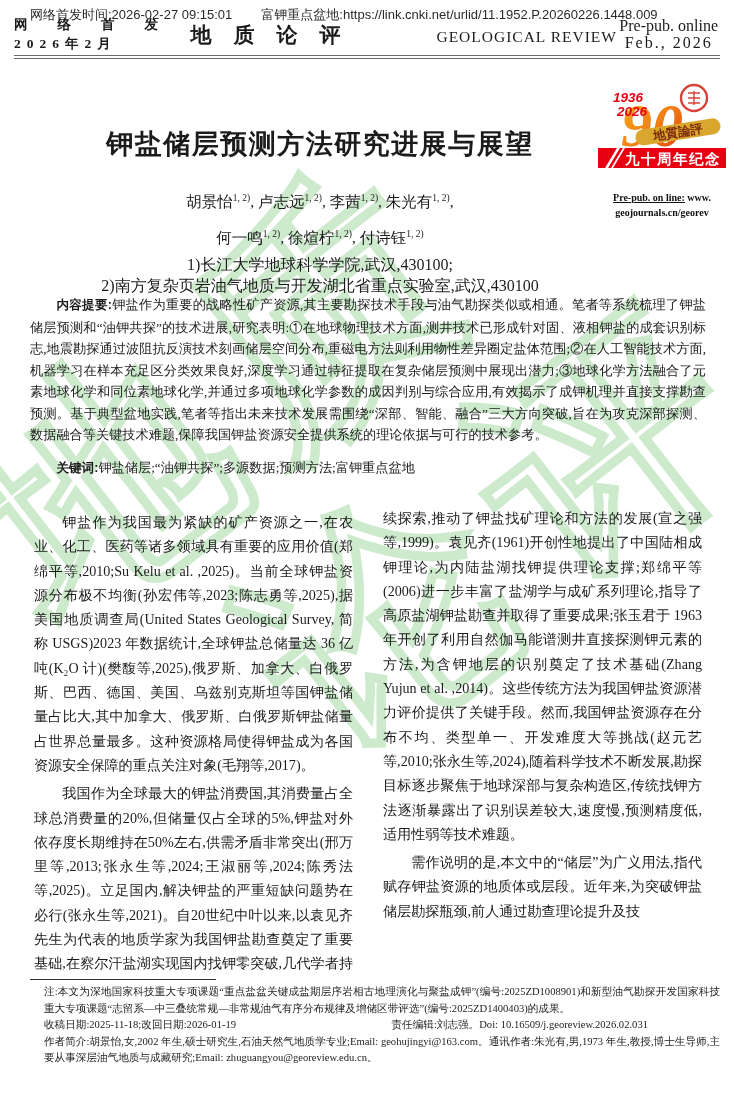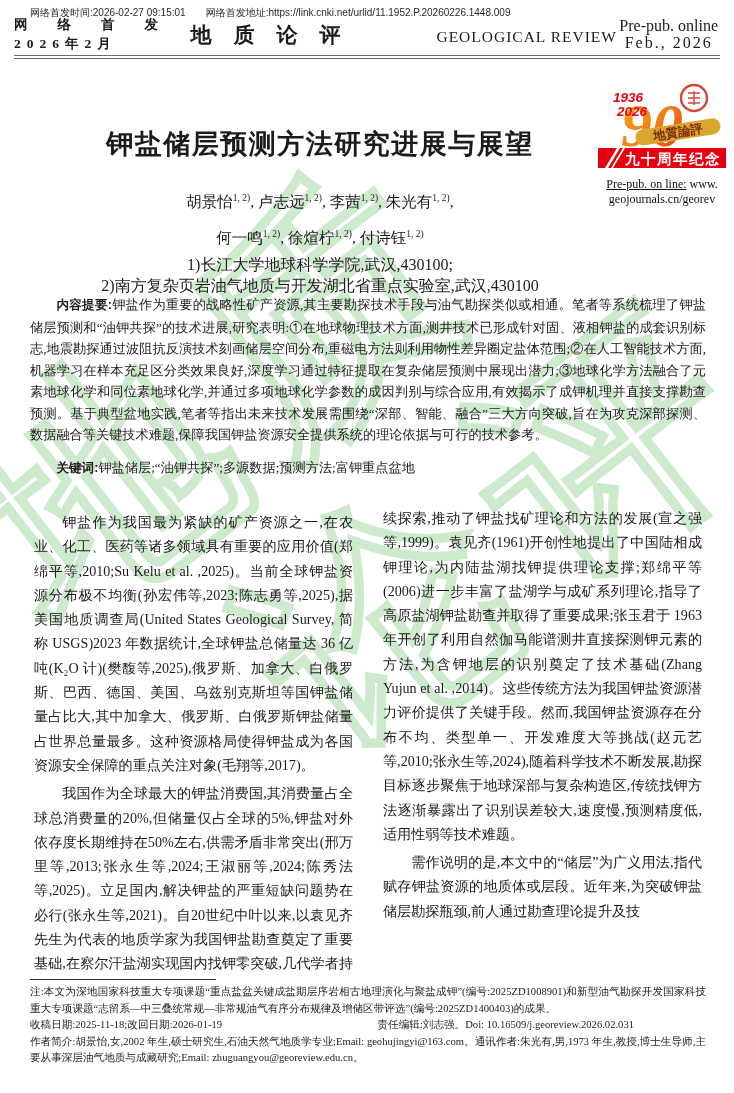--- a/index.html
+++ b/index.html
@@ -10,21 +10,21 @@
     background:#ffffff;
     font-family:"Liberation Serif","DejaVu Serif",serif;
     color:#1b1b1b;
     overflow:hidden;
   }
   .watermark{position:absolute;left:0;top:0;pointer-events:none;}
 
   
   .tiny-row{
     position:absolute;top:6px;left:30px;right:20px;
-    font-size:10px;color:#2a2a2a;display:flex;gap:20px;white-space:nowrap;
+    font-size:13px;color:#2a2a2a;display:flex;gap:29px;white-space:nowrap;
     font-family:"Liberation Sans","DejaVu Sans",sans-serif;
   }
   .tiny-row a{color:#2a2a2a;text-decoration:none;}
 
   
   .masthead{
     position:absolute;top:15px;left:14px;right:16px;
     display:flex;justify-content:space-between;align-items:flex-start;
   }
   .mh-left{font-size:13.5px;line-height:19px;font-weight:bold;}
@@ -46,21 +46,21 @@
   h1{
     margin:68px 0 0 0;font-size:27px;font-weight:bold;letter-spacing:1.5px;
     font-family:"Liberation Serif","DejaVu Serif",serif;
   }
   .authors{margin-top:20px;font-size:15.5px;line-height:32px;}
   .authors sup{font-size:9.5px;}
   .affil{font-size:16px;line-height:21px;}
 
   .badge-wrap{position:absolute;top:24px;right:-22px;width:132px;text-align:center;}
   .badge-url{
-    margin-top:3px;font-size:12px;font-weight:normal;line-height:15px;
+    margin-top:16px;font-size:10px;font-weight:bold;line-height:15px;
     white-space:nowrap;color:#111;
   }
   .badge-url .underline{text-decoration:underline;}
 
   
   .abstract{position:absolute;top:294px;left:30px;width:676px;
     font-size:13.2px;line-height:21.5px;text-align:justify;}
   .abstract p{margin:0;text-indent:2em;}
   .abstract .kw{margin-top:11px;}
   .lab{font-family:"Liberation Sans","DejaVu Sans",sans-serif;font-weight:bold;font-size:12.6px;}
@@ -69,21 +69,21 @@
   .bodycols{
     position:absolute;top:506px;left:30px;width:676px;height:470px;
     column-count:2;column-gap:22px;column-fill:auto;
     font-size:14.1px;line-height:24.3px;text-align:justify;overflow:hidden;
   }
   .bodycols p{margin:4px;text-indent:2em;}
 
   
   .fnrule{position:absolute;top:979px;left:30px;width:186px;border-top:1px solid #333;}
   .footnotes{
-    position:absolute;top:984px;left:30px;width:676px;
+    position:absolute;top:984px;left:44px;width:676px;
     font-size:10.6px;line-height:16.6px;text-align:justify;color:#222;
   }
   .footnotes p{margin:0;}
   .fn-row{display:flex;justify-content:space-between;padding-right:72px;}
   .footnotes a{color:#222;text-decoration:none;}
 </style>
 </head>
 <body>
 
 <div class="page">
@@ -91,21 +91,21 @@
   <svg class="watermark" width="734" height="1093" aria-hidden="true">
     <g transform="rotate(-38 367 546)" fill="none" stroke="#cdeacd" stroke-width="1.6" font-family="Liberation Serif, DejaVu Serif, serif" font-weight="bold">
       <text x="70" y="420" font-size="250" letter-spacing="30">地质</text>
       <text x="210" y="700" font-size="250" letter-spacing="30">论评</text>
     </g>
   </svg>
 
   <div class="tiny-row">
     <span>网络首发时间:2026-02-27 09:15:01</span>
     <span>
-      <span>网络首发地址:</span><a href="#">https://link.cnki.net/urlid/11.1952.P.20260226.1448.009</a>
+      <span>富钾重点盆地:</span><a href="#">https://link.cnki.net/urlid/11.1952.P.20260226.1448.009</a>
     </span>
   </div>
 
   <div class="masthead">
     <div class="mh-left">
       <div class="cn-of">网络首发</div>
       <div class="cn-date">2026年2月</div>
     </div>
     <div class="mh-center">
       <span class="jcn">地质论评</span>

